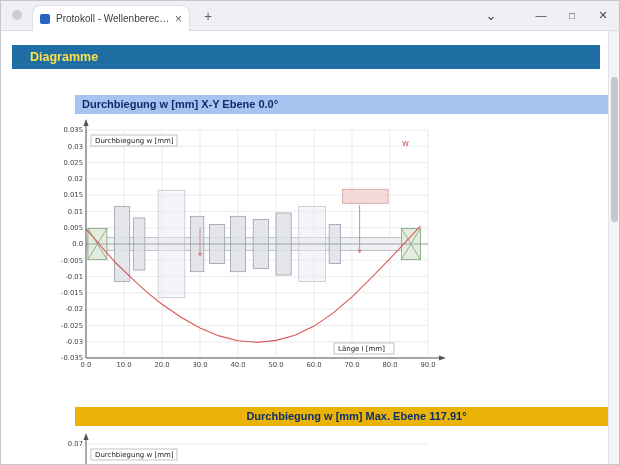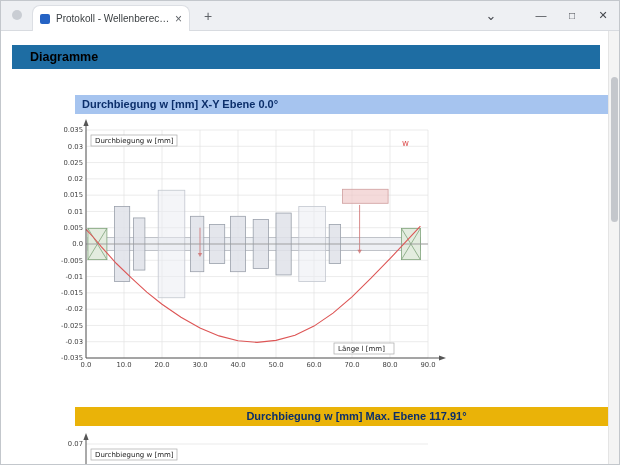--- a/index.html
+++ b/index.html
@@ -17,21 +17,21 @@
   .tab-close{font-size:12px;color:#5f6368;margin-left:4px;flex:none;}
   .newtab{position:absolute;left:198px;top:6px;width:20px;height:20px;text-align:center;line-height:20px;font-size:14px;color:#5f6368;}
   .ctl{position:absolute;top:0;height:30px;width:30px;display:flex;align-items:center;justify-content:center;font-size:11px;color:#44474d;}
   .ctl.chev{left:476px;font-size:13px;}
   .ctl.min{left:526px;}
   .ctl.max{left:557px;font-size:10px;}
   .ctl.cls{left:588px;}
   
   .page{position:absolute;top:31px;left:0;right:12px;bottom:0;background:#fff;}
   .main-title{position:absolute;top:14px;left:12px;right:8px;height:24px;line-height:24px;
-    background:#1e6da3;color:#000000;font-weight:bold;font-size:12.5px;padding-left:18px;box-sizing:border-box;}
+    background:#1e6da3;color:#fde047;font-weight:bold;font-size:12.5px;padding-left:18px;box-sizing:border-box;}
   .section{position:absolute;left:40px;width:556px;height:19px;line-height:19px;background:#a6c4ef;color:#0c2f6b;
     font-weight:bold;font-size:11px;padding-left:7px;box-sizing:border-box;margin-left:35px;}
   .s1{top:64px;}
   .s2{top:376px;}
   .chart{position:absolute;background:#fff;}
   .chart svg{display:block;}
   .c1{left:50px;top:87px;width:400px;height:262px;}
   .c2{left:50px;top:401px;width:400px;height:33px;overflow:hidden;text-align:center;}
   
   .tk{font-size:6.8px;fill:#444;font-family:"DejaVu Sans",sans-serif;}

